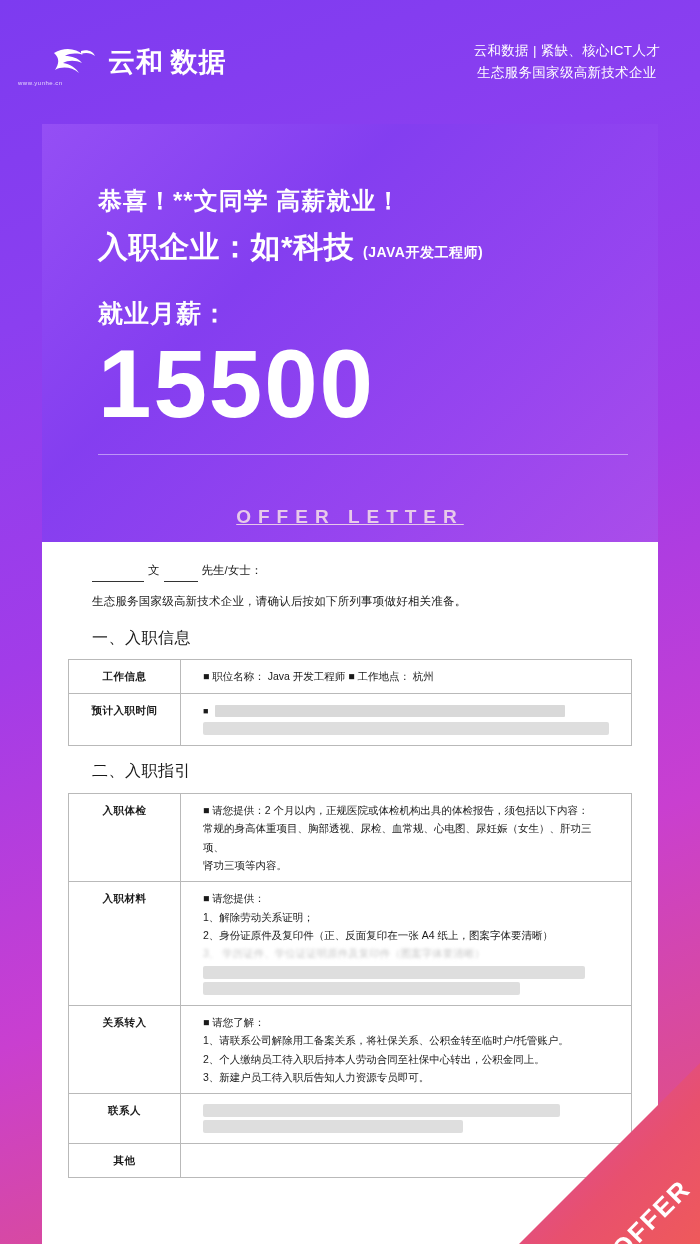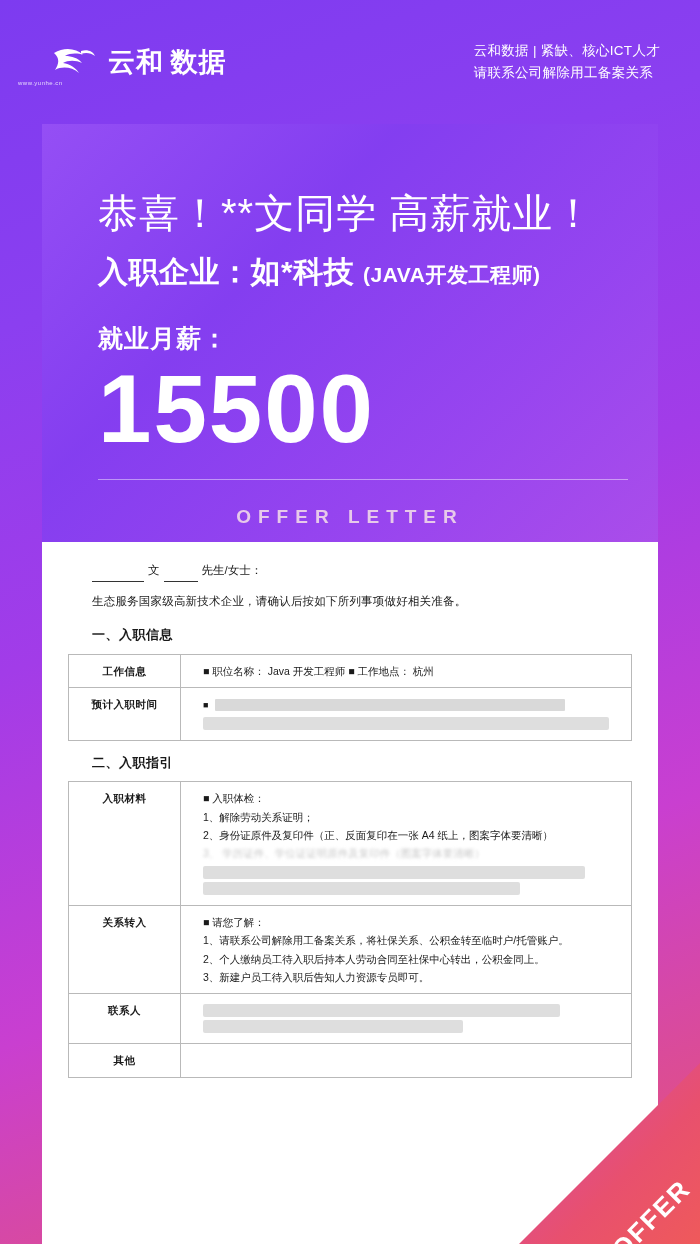--- a/index.html
+++ b/index.html
@@ -26,58 +26,58 @@
   .logo-mark { width: 48px; height: 46px; position: relative; }
   .logo-text {
     color: #ffffff; font-size: 27px; font-weight: bold; letter-spacing: 1px;
     line-height: 1;
   }
   .logo-url {
     font-size: 6px; color: #e5d7fb; letter-spacing: .5px;
     position: absolute; left: 18px; top: 80px;
   }
   .header-slogan {
-    color: #ffffff; font-size: 13.5px; line-height: 1.65; text-align: left;
+    color: #ffffff; font-size: 13.5px; line-height: 1.65; text-align: center;
     letter-spacing: .3px; padding-right: 8px;
   }
 
   
   .hero {
     position: absolute; top: 124px; left: 42px;
     width: 616px; height: 418px;
     background: linear-gradient(135deg, rgba(150,80,245,.92) 0%, rgba(131,62,240,.92) 35%, rgba(150,70,240,.88) 70%, rgba(170,80,235,.85) 100%);
     padding: 58px 40px 0 56px;
   }
   .hero-line1 {
-    color: #ffffff; font-size: 40px; font-weight: normal; letter-spacing: 1px;
+    color: #ffffff; font-size: 24px; font-weight: bold; letter-spacing: 1px;
     line-height: 1.55;
   }
   .hero-line2 {
     color: #ffffff; font-size: 30px; font-weight: bold; letter-spacing: .5px;
     line-height: 1.6; margin-top: 4px;
   }
-  .hero-line2 .small { font-size: 21px; font-weight: bold; }
+  .hero-line2 .small { font-size: 14px; font-weight: bold; }
   .hero-salary-label {
     color: #ffffff; font-size: 25px; font-weight: bold; letter-spacing: 1px;
     margin-top: 26px;
   }
   .hero-salary-value {
     color: #ffffff; font-size: 96px; font-weight: bold; letter-spacing: 2px;
     line-height: 1.0; margin-top: 6px;
   }
   .hero-rule {
     margin-top: 22px; height: 1px; width: 530px;
     background: rgba(255,255,255,.45);
   }
 
   
   .offer-letter-wm {
     position: absolute; top: 506px; left: 0; right: 0;
     text-align: center;
-    color: #e7c9ea; font-size: 19px; letter-spacing: 7px; font-weight: bold;
+    color: #e7c9ea; font-size: 19px; letter-spacing: 7px; font-weight: bold; text-decoration: underline;
   }
 
   
   .doc {
     position: absolute; top: 542px; left: 42px;
     width: 616px; height: 702px;
     background: #ffffff;
     padding: 18px 26px 0 26px;
     color: #1a1a1a;
     font-size: 11px;
@@ -94,21 +94,21 @@
 
   .doc p.body {
     text-indent: 24px; font-size: 11.5px; line-height: 2.0;
     letter-spacing: .2px;
   }
   .redact {
     display: inline-block; background: #d9d9d9; height: 12px;
     vertical-align: middle; border-radius: 1px;
   }
   .sec-title {
-    font-weight: bold; font-size: 13px; margin: 10px 0 6px 24px;
+    font-weight: normal; font-size: 16px; margin: 10px 0 6px 24px;
     letter-spacing: .5px;
   }
   table.info {
     width: 100%; border-collapse: collapse; font-size: 10.5px;
     table-layout: fixed;
   }
   table.info td {
     border: 1px solid #b9b9b9; padding: 7px 22px; vertical-align: top;
     line-height: 1.75;
   }
@@ -152,21 +152,21 @@
         <svg width="48" height="46" viewBox="0 0 48 46" aria-hidden="true">
           <path d="M4 14 C14 8, 26 9, 33 16 C28 14, 20 14, 15 17 C22 17, 28 19, 32 24 C26 21, 18 21, 13 24 C20 25, 26 29, 29 34 C22 28, 12 27, 5 31 C9 25, 10 19, 4 14 Z" fill="#ffffff"></path>
           <path d="M31 12 C37 10, 43 12, 45 17 C41 14, 36 13, 31 15 Z" fill="#ffffff"></path>
         </svg>
       </span>
       <span class="logo-text">云和 数据</span>
       <span class="logo-url">www.yunhe.cn</span>
     </div>
     <div class="header-slogan">
       <div>云和数据 | 紧缺、核心ICT人才</div>
-      <div>请联系公司解除用工备案关系</div>
+      <div>生态服务国家级高新技术企业</div>
     </div>
   </div>
 
   <div class="hero">
     <div class="hero-line1">恭喜！**文同学 高薪就业！</div>
     <div class="hero-line2">
       <span>入职企业：如*科技</span>
       <span class="small">(JAVA开发工程师)</span>
     </div>
     <div class="hero-salary-label">就业月薪：</div>
@@ -206,23 +206,31 @@
           </td>
         </tr>
       </tbody>
     </table>
 
     <div class="sec-title">二、入职指引</div>
 
     <table class="info">
       <tbody>
         <tr>
+          <td class="lab">入职体检</td>
+          <td>
+            <span class="ln">■  请您提供：2 个月以内，正规医院或体检机构出具的体检报告，须包括以下内容：</span>
+            <span class="ln">常规的身高体重项目、胸部透视、尿检、血常规、心电图、尿妊娠（女生）、肝功三项、</span>
+            <span class="ln">肾功三项等内容。</span>
+          </td>
+        </tr>
+        <tr>
           <td class="lab">入职材料</td>
           <td>
-            <span class="ln">■  入职体检：</span>
+            <span class="ln">■  请您提供：</span>
             <span class="ln">1、解除劳动关系证明；</span>
             <span class="ln">2、身份证原件及复印件（正、反面复印在一张 A4 纸上，图案字体要清晰）</span>
             <span class="ln blurtext">3、 学历证件、学位证证明原件及复印件（图案字体要清晰）</span>
             <span class="blur" style="width:94%"></span>
             <span class="blur" style="width:78%"></span>
           </td>
         </tr>
         <tr>
           <td class="lab">关系转入</td>
           <td>

